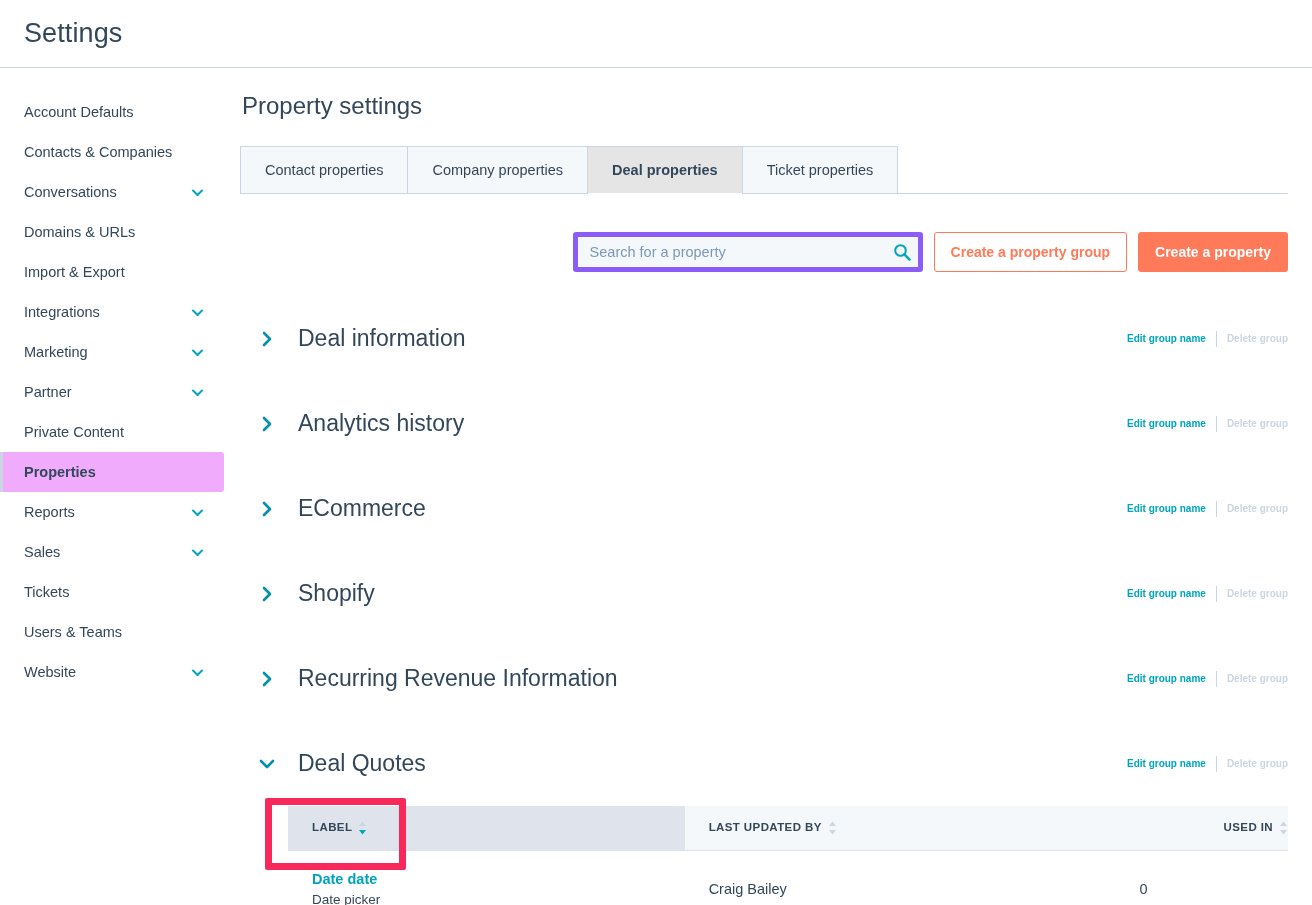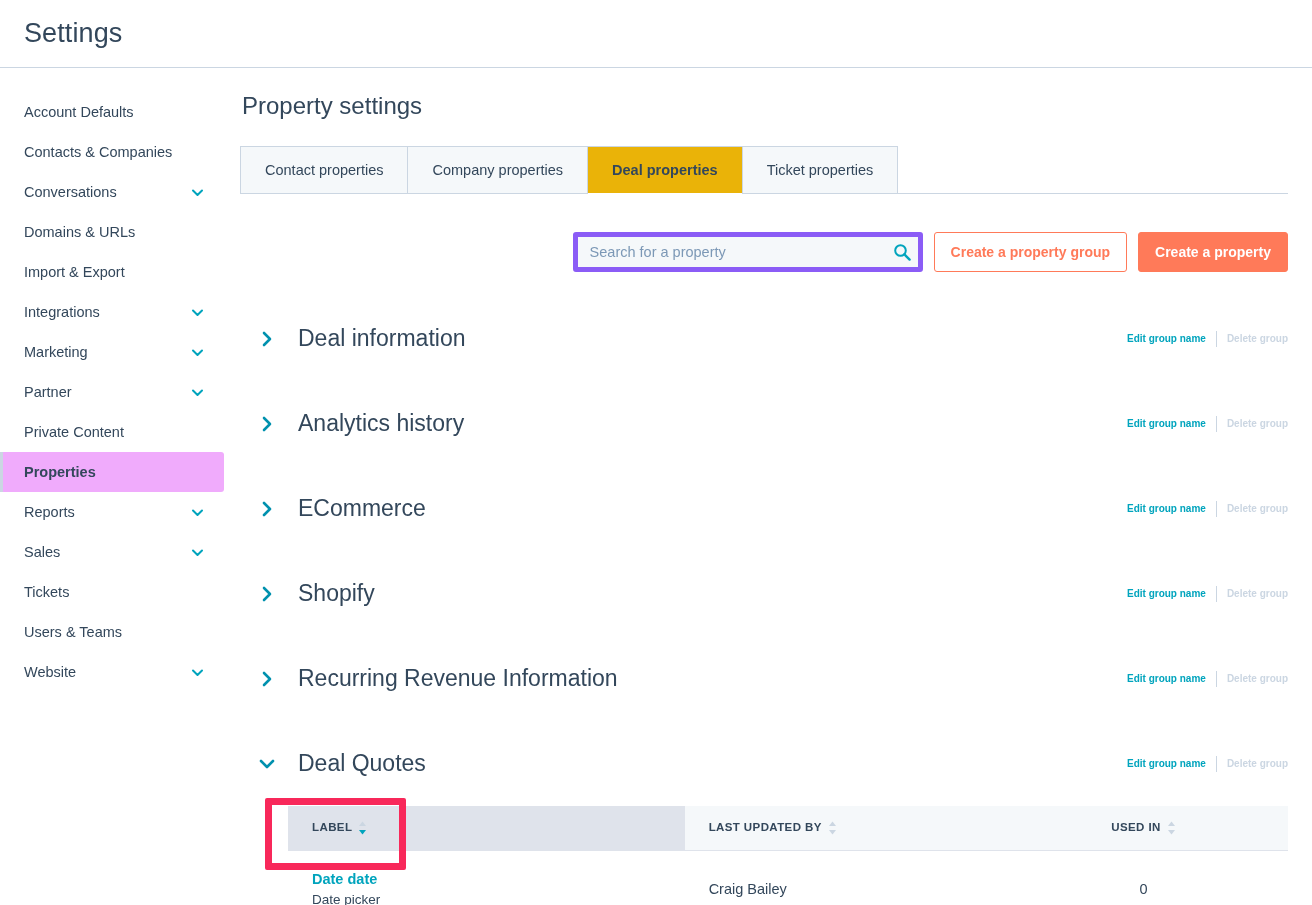--- a/index.html
+++ b/index.html
@@ -100,21 +100,21 @@
     color: #33475b;
     background: #f5f8fa;
     border: 1px solid #cbd6e2;
     border-bottom: none;
     border-right: none;
     cursor: pointer;
     white-space: nowrap;
   }
   .tab:last-child { border-right: 1px solid #cbd6e2; }
   .tab.active {
-    background: #eab308;
+    background: #e5e5e5;
     font-weight: 700;
     position: relative;
     z-index: 2;
   }
   .tab.active::after {
     content: "";
     position: absolute;
     left: 0; right: 0; bottom: -1px;
     height: 1px;
     background: #ffffff;
@@ -224,21 +224,21 @@
     font-size: 11.5px;
     font-weight: 700;
     letter-spacing: 0.4px;
     color: #33475b;
     text-align: left;
     padding: 15px 0 15px 24px;
     border-bottom: 1px solid #dfe3eb;
     white-space: nowrap;
   }
   .prop-table thead th.sorted { background: #dfe3eb; }
-  .prop-table thead th.col-usedin { text-align: center; padding-left: 0; }
+  .prop-table thead th.col-usedin { text-align: right; padding-left: 0; }
   .sort-arrows {
     display: inline-block;
     vertical-align: middle;
     margin-left: 6px;
     width: 9px; height: 14px;
   }
   .prop-table tbody td {
     padding: 20px 0 20px 24px;
     border-bottom: 1px solid #dfe3eb;
     vertical-align: middle;

